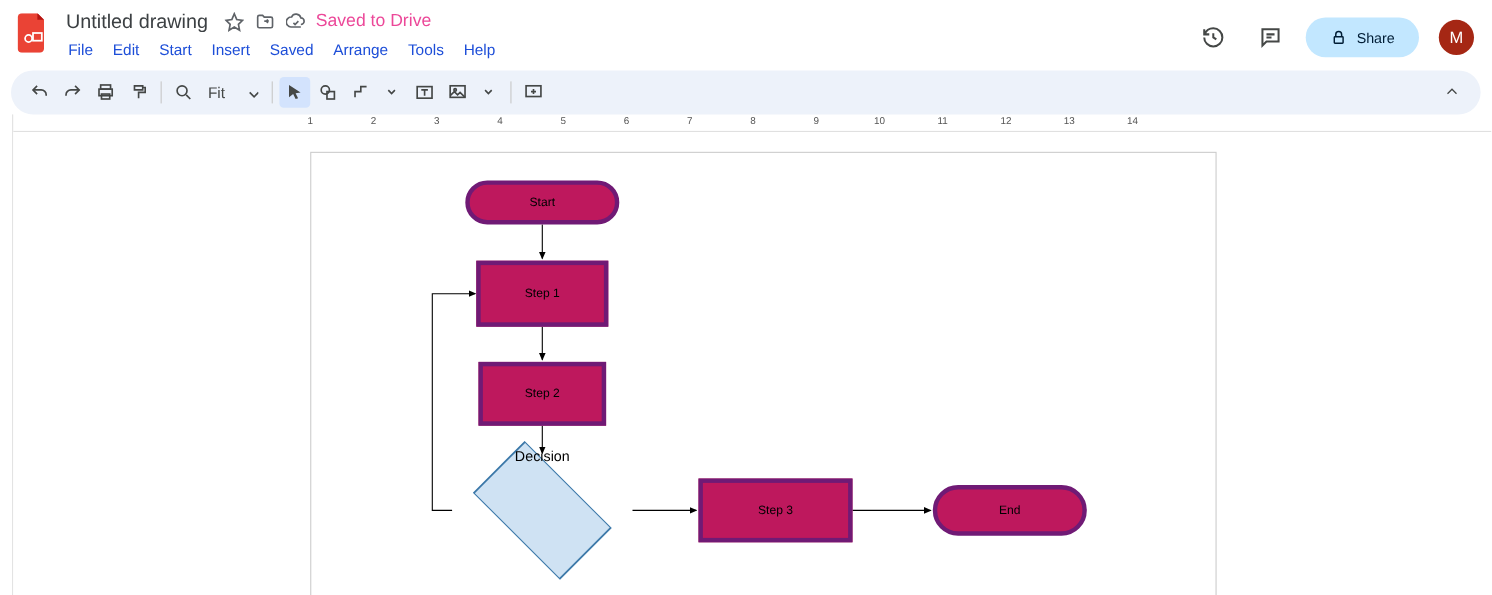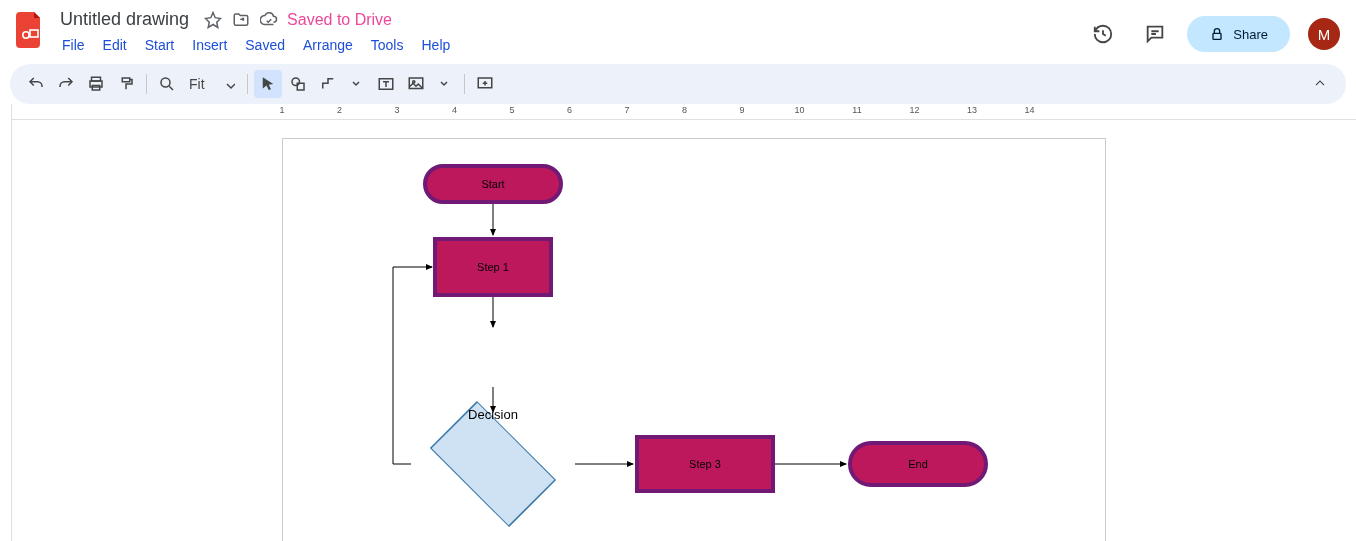--- a/index.html
+++ b/index.html
@@ -279,20 +279,23 @@
           </svg>
 
           <div class="shape terminator" style="left:140px; top:25px; width:140px; height:40px;">
               <span>Start</span>
             </div>
 
           <div class="shape" style="left:150px; top:98px; width:120px; height:60px;">
               <span>Step 1</span>
             </div>
 
+          <div class="shape" style="left:152px; top:190px; width:116px; height:58px;">
+              <span>Step 2</span>
+            </div>
 
           <div class="diamond-wrap" style="left:153px; top:268px; width:114px; height:114px;">
             <div style="position:absolute; left:22px; top:22px; width:70px; height:70px;">
               <div class="diamond-shape"></div>
             </div>
             <div class="diamond-label">
                 <span>Decision</span>
               </div>
           </div>
 

